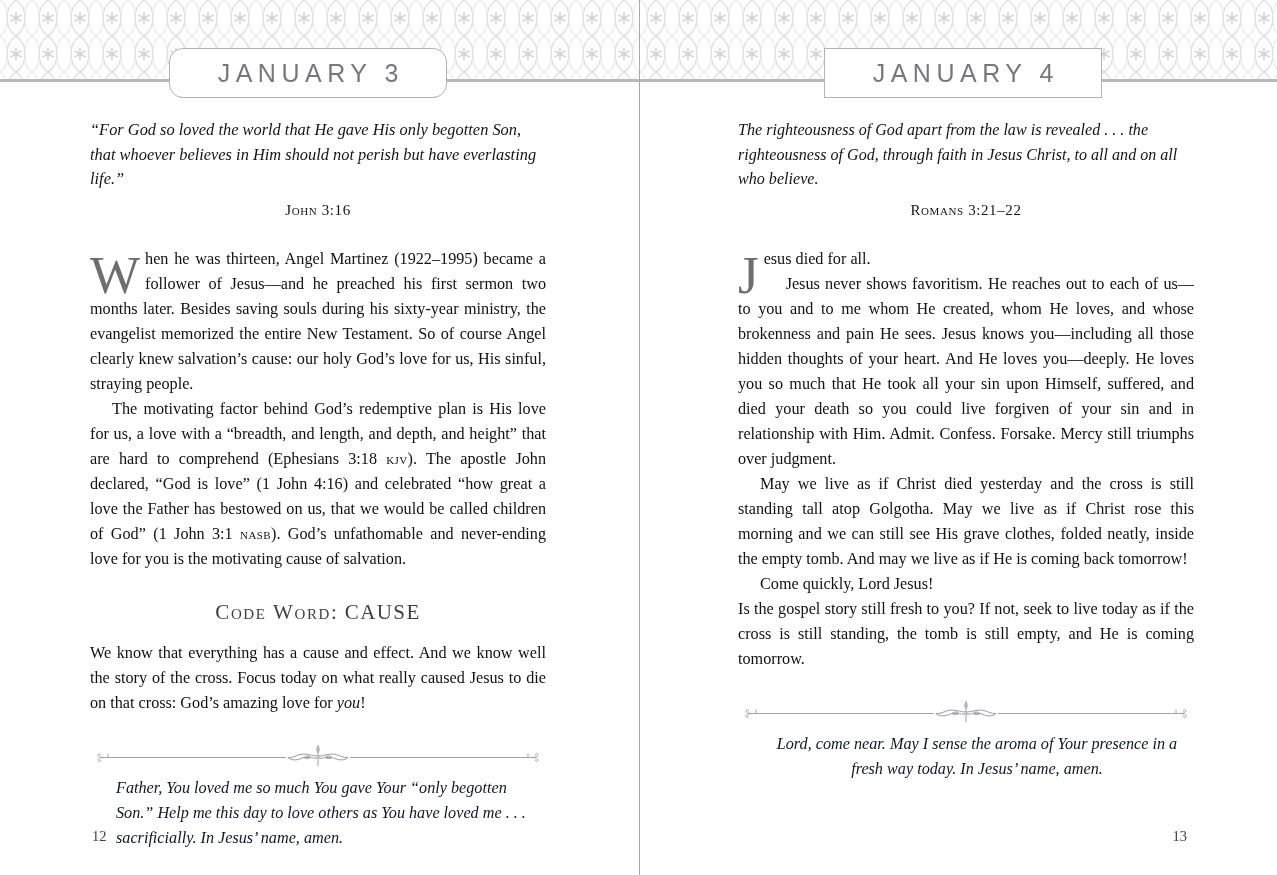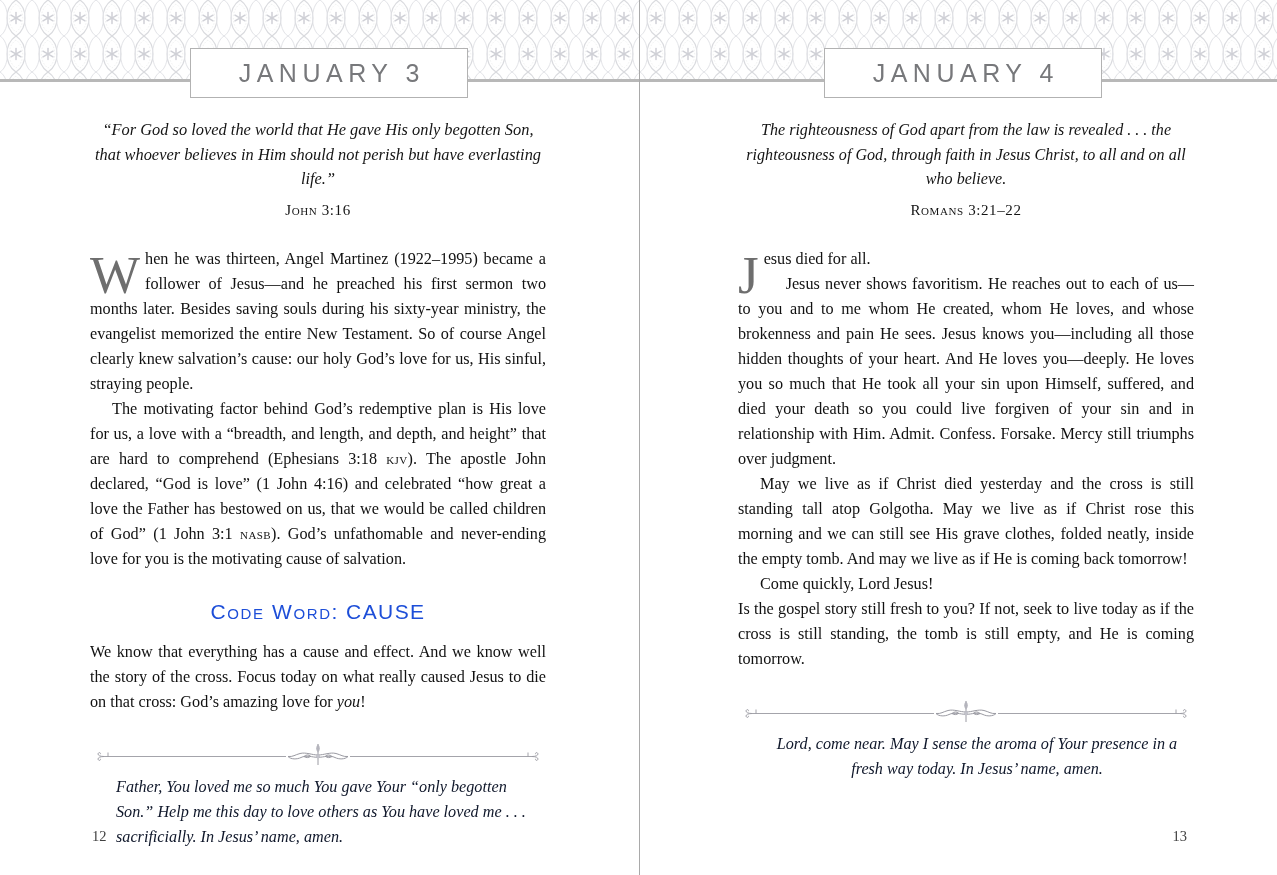--- a/index.html
+++ b/index.html
@@ -75,21 +75,21 @@
     width: 278px;
     height: 50px;
     box-sizing: border-box;
     border: 1px solid #b2b2b2;
     background: #ffffff;
     display: flex;
     align-items: center;
     justify-content: center;
     z-index: 5;
   }
-  .page.left  .date-plate { left: 190px; }
+  .page.left  .date-plate { left: 169px; border-radius: 14px; }
   .page.right .date-plate { left: 186px; }
   .date-text {
     font-family: "Liberation Sans", sans-serif;
     font-size: 25px;
     letter-spacing: 5.5px;
     color: #77787b;
     text-indent: 5.5px;
     font-weight: 400;
     white-space: nowrap;
   }
@@ -104,21 +104,21 @@
   .page.right .column { left: 100px; }
 
   
   .scripture {
     font-family: "Liberation Serif", serif;
     font-style: italic;
     font-size: 16.4px;
     line-height: 24.6px;
     color: #141414;
     margin: 0;
-    text-align: center;
+    text-align: left;
   }
   .page.right .scripture { font-size: 16.1px; }
 
   .reference {
     margin: 10px 0 0 0;
     text-align: center;
     font-family: "Liberation Serif", serif;
     font-size: 15px;
     color: #141414;
     font-variant: small-caps;
@@ -152,23 +152,23 @@
   }
   p.body.first { text-indent: 0; }
 
   .sc { font-variant: small-caps; letter-spacing: 0.4px; }
   .ital { font-style: italic; }
 
   
   .code-word {
     margin: 28px 0 16px 0;
     text-align: center;
-    font-family: Liberation Sans, sans-serif;
+    font-family: Liberation Serif, serif;
     font-size: 21px;
-    color: #1d4ed8;
+    color: #404040;
     letter-spacing: 1.2px;
     white-space: nowrap;
   }
   .code-word .label {
     font-variant: small-caps;
     letter-spacing: 1.6px;
   }
   .code-word .word { letter-spacing: 1.4px; }
 
   p.code-body {

